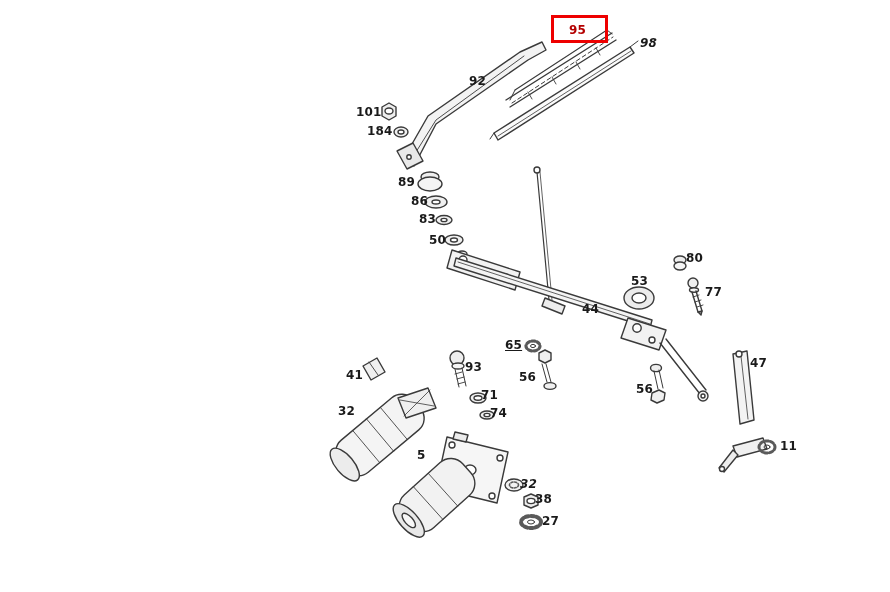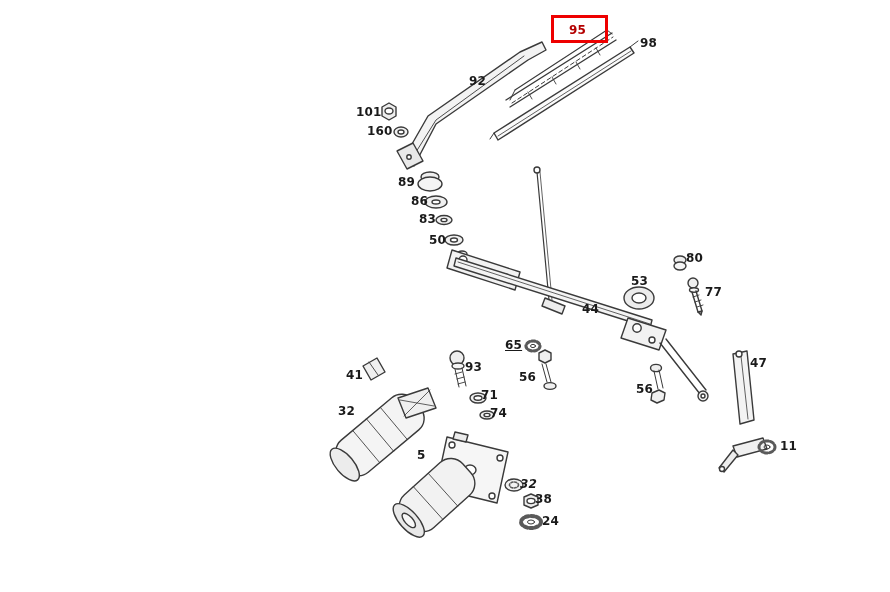--- a/index.html
+++ b/index.html
@@ -229,24 +229,24 @@
         <ellipse cx="531" cy="522" rx="3.5" ry="2" stroke-width="1"></ellipse>
       </g>
 
     </g>
   </svg>
 
   <div id="highlight-box" style="left: 551px; top: 15px; width: 57px; height: 28px; border-color: rgb(238, 0, 0);"></div>
 
   <div id="labels">
       <div class="part-label highlighted" style="left: 569px; top: 24px;">95</div>
-      <div class="part-label" style="left: 640px; top: 37px;">98</div>
+      <div class="part-label" style="left: 640px; top: 37px; font-style: italic;">98</div>
       <div class="part-label" style="left: 449px; top: 75px; margin-left: 20px;">92</div>
       <div class="part-label" style="left: 356px; top: 106px;">101</div>
-      <div class="part-label" style="left: 367px; top: 125px;">160</div>
+      <div class="part-label" style="left: 367px; top: 125px;">184</div>
       <div class="part-label" style="left: 398px; top: 176px;">89</div>
       <div class="part-label" style="left: 411px; top: 195px;">86</div>
       <div class="part-label" style="left: 419px; top: 213px;">83</div>
       <div class="part-label" style="left: 429px; top: 234px;">50</div>
       <div class="part-label" style="left: 686px; top: 252px; text-align: center;">80</div>
       <div class="part-label" style="left: 631px; top: 275px;">53</div>
       <div class="part-label" style="left: 705px; top: 286px;">77</div>
       <div class="part-label" style="left: 582px; top: 303px;">44</div>
       <div class="part-label" style="left: 505px; top: 339px; text-decoration: underline;">65</div>
       <div class="part-label" style="left: 750px; top: 357px;">47</div>
@@ -254,16 +254,16 @@
       <div class="part-label" style="left: 346px; top: 369px;">41</div>
       <div class="part-label" style="left: 519px; top: 371px;">56</div>
       <div class="part-label" style="left: 636px; top: 383px;">56</div>
       <div class="part-label" style="left: 481px; top: 389px;">71</div>
       <div class="part-label" style="left: 338px; top: 405px;">32</div>
       <div class="part-label" style="left: 490px; top: 407px;">74</div>
       <div class="part-label" style="left: 780px; top: 440px;">11</div>
       <div class="part-label" style="left: 417px; top: 449px;">5</div>
       <div class="part-label" style="left: 520px; top: 478px; font-style: italic;">32</div>
       <div class="part-label" style="left: 535px; top: 493px;">38</div>
-      <div class="part-label" style="left: 542px; top: 515px;">24</div>
+      <div class="part-label" style="left: 542px; top: 515px;">27</div>
     </div>
 
 </div>
 
 </body></html>

